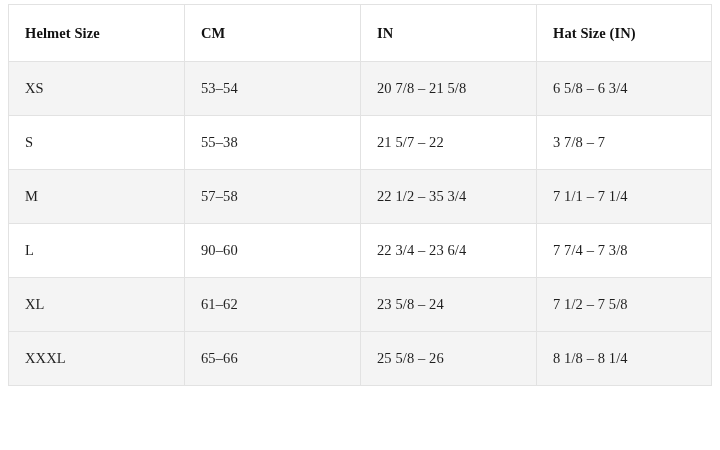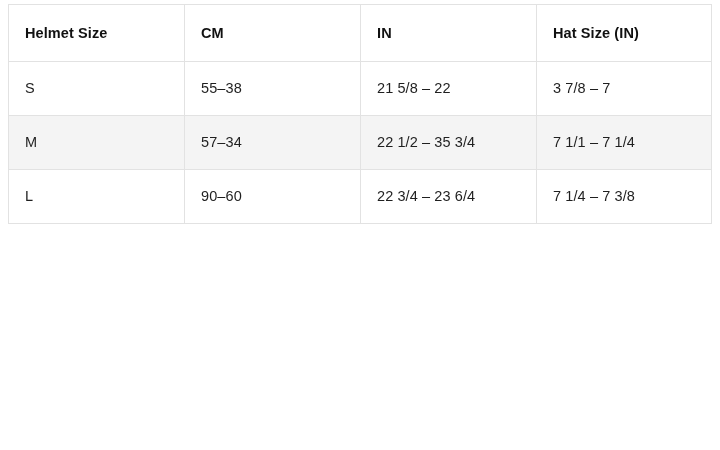--- a/index.html
+++ b/index.html
@@ -12,20 +12,21 @@
     background: #ffffff;
     font-family: "Liberation Sans", sans-serif;
     color: #1a1a1a;
     overflow: hidden;
   }
   .table-wrap {
     width: 720px;
     height: 318px;
     box-sizing: border-box;
     padding: 4px 8px 12px 8px;
+    font-family: Liberation Serif, serif;
   }
   table.size-chart {
     border-collapse: collapse;
     width: 703px;
     table-layout: fixed;
     margin: 0;
   }
   table.size-chart col.c0 { width: 176px; }
   table.size-chart col.c1 { width: 176px; }
   table.size-chart col.c2 { width: 176px; }
@@ -72,33 +73,51 @@
     </colgroup>
     <thead>
       <tr>
         <th>Helmet Size</th>
         <th>CM</th>
         <th>IN</th>
         <th>Hat Size (IN)</th>
       </tr>
     </thead>
     <tbody>
+      <tr class="alt">
+        <td>XS</td>
+        <td>53–54</td>
+        <td>20 7/8 – 21 5/8</td>
+        <td>6 5/8 – 6 3/4</td>
+      </tr>
       <tr class="plain">
         <td>S</td>
         <td>55–38</td>
-        <td>21 5/8 – 22</td>
+        <td>21 5/7 – 22</td>
         <td>3 7/8 – 7</td>
       </tr>
       <tr class="alt">
         <td>M</td>
-        <td>57–34</td>
+        <td>57–58</td>
         <td>22 1/2 – 35 3/4</td>
         <td>7 1/1 – 7 1/4</td>
       </tr>
       <tr class="plain">
         <td>L</td>
         <td>90–60</td>
         <td>22 3/4 – 23 6/4</td>
-        <td>7 1/4 – 7 3/8</td>
+        <td>7 7/4 – 7 3/8</td>
+      </tr>
+      <tr class="alt">
+        <td>XL</td>
+        <td>61–62</td>
+        <td>23 5/8 – 24</td>
+        <td>7 1/2 – 7 5/8</td>
+      </tr>
+      <tr class="alt">
+        <td>XXXL</td>
+        <td>65–66</td>
+        <td>25 5/8 – 26</td>
+        <td>8 1/8 – 8 1/4</td>
       </tr>
     </tbody>
   </table>
 </div>
 
 </body></html>

